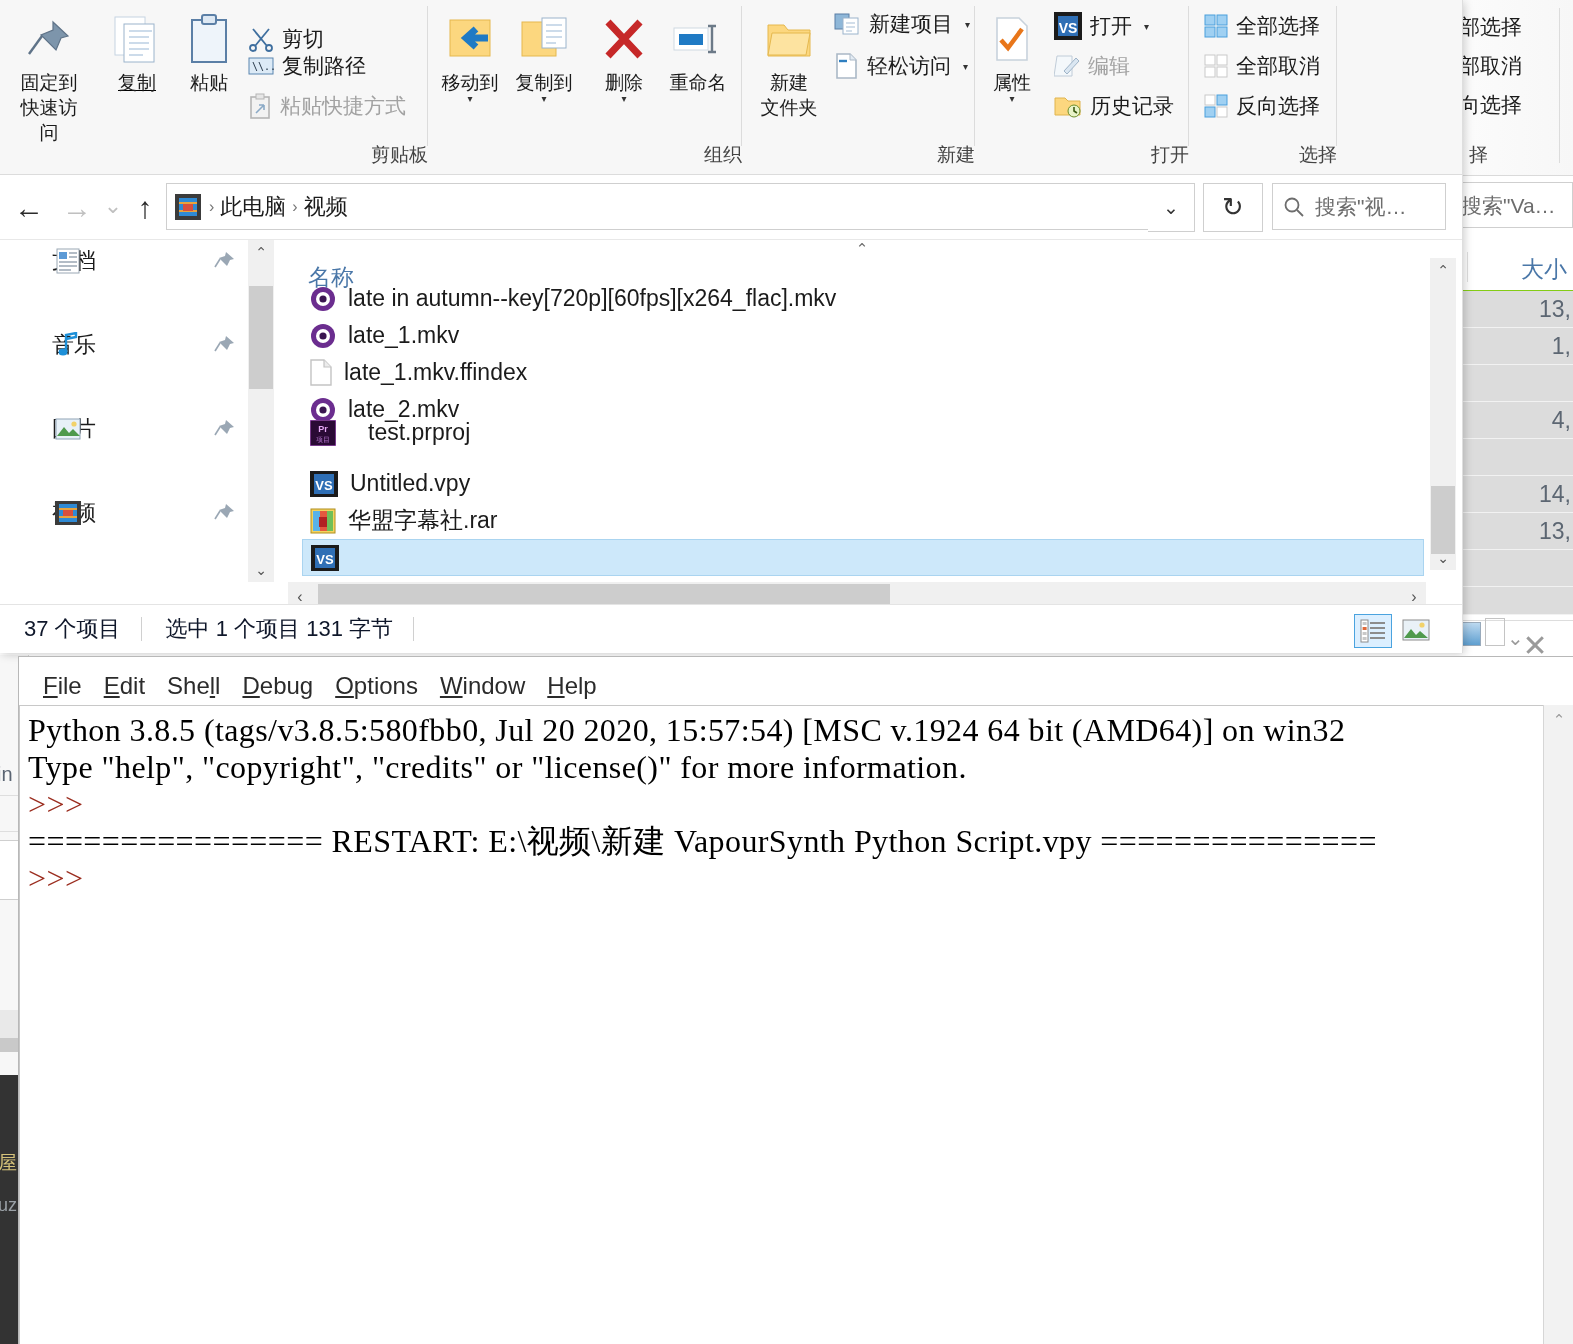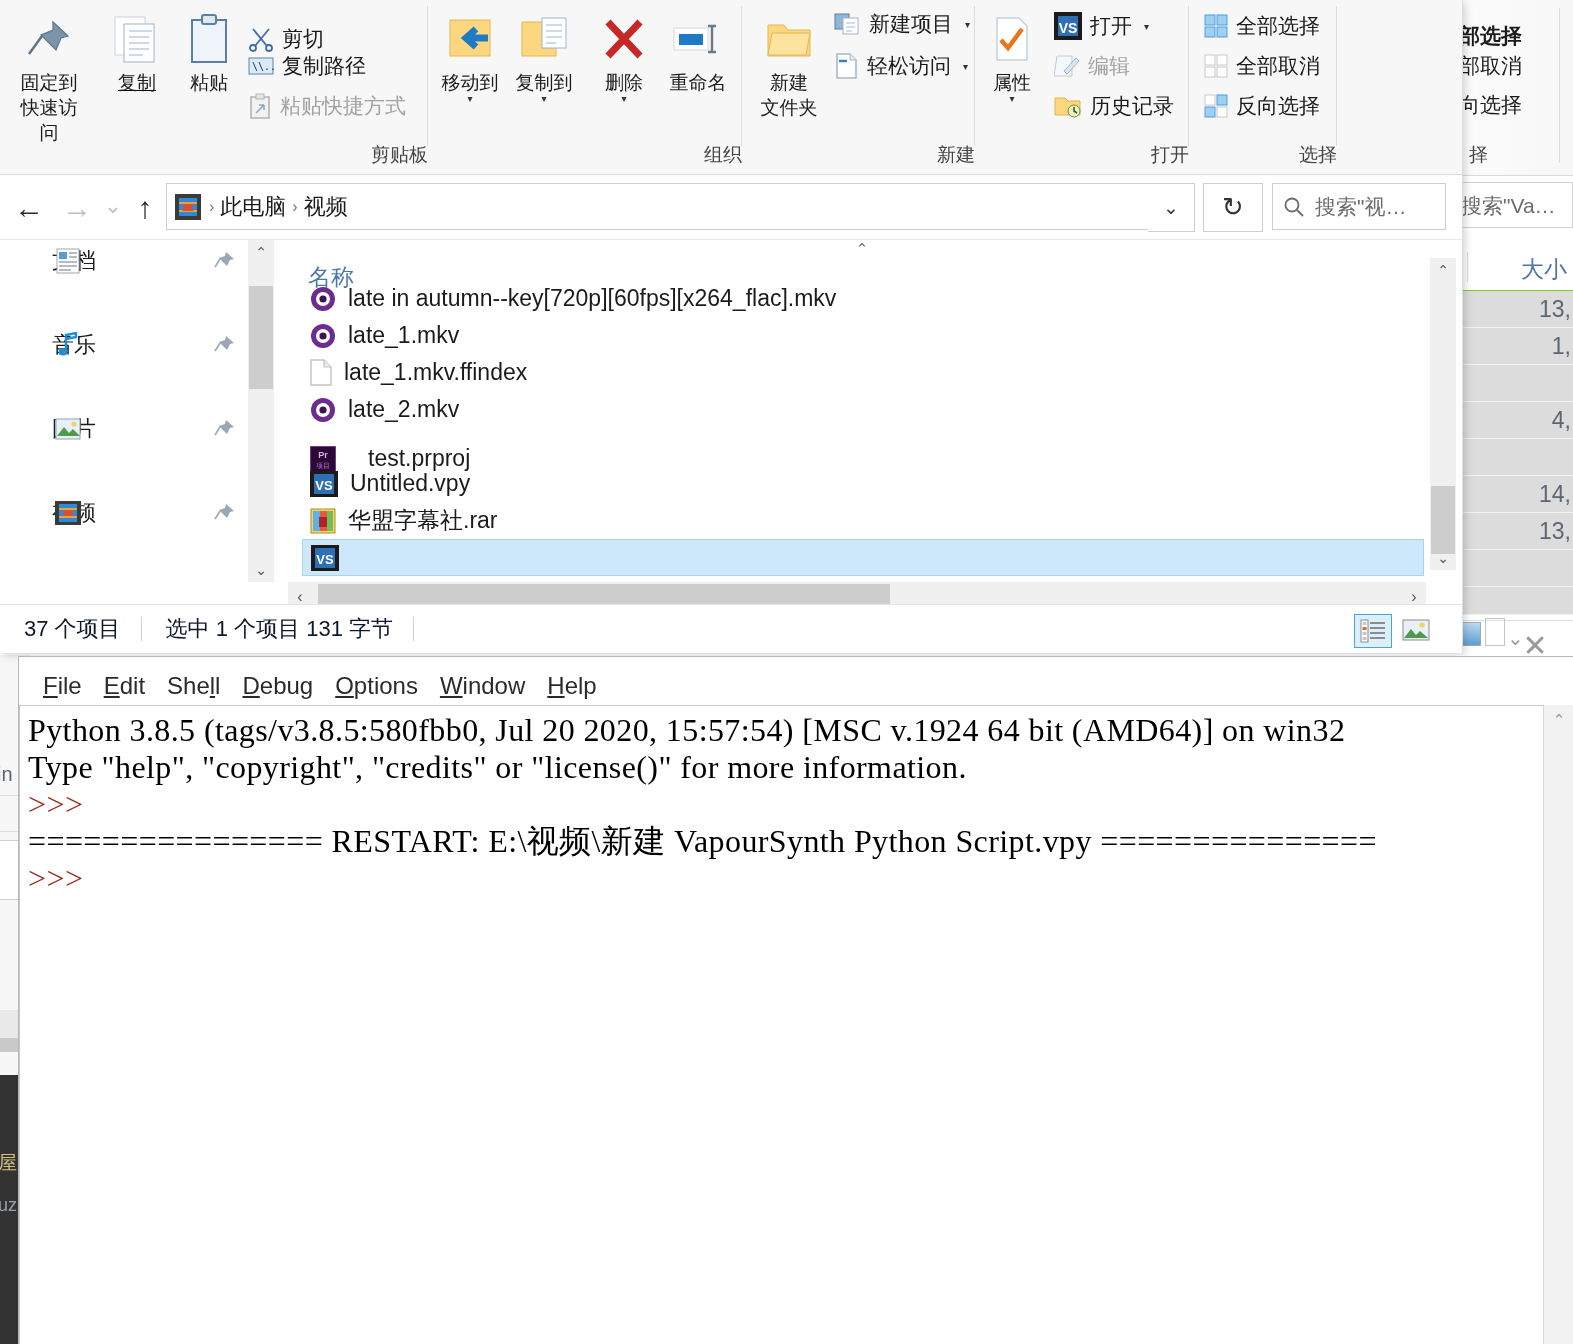--- a/index.html
+++ b/index.html
@@ -180,21 +180,21 @@
   <div class="lp-line" style="top:176px;"></div>
   <div class="lp-word">in</div>
   <div class="lp-box"></div>
   <div class="lp-grey"></div>
   <div class="lp-grey2"></div>
 </div>
 
 <div id="bg-explorer">
   <div class="be-ribbon">
 
-    <div class="be-ri" style="top:22px;font-weight:bold;">部选择</div>
+    <div class="be-ri" style="top:13px;">部选择</div>
     <div class="be-ri" style="top:52px;">部取消</div>
     <div class="be-ri" style="top:91px;">向选择</div>
     <div class="be-grp">择</div>
     <div class="be-sep" style="left:104px;"></div>
   </div>
   <div class="be-search">搜索"Va…</div>
   <div class="be-colhead">
     <div class="vline"></div>
     <div class="lbl">大小</div>
   </div>
@@ -646,21 +646,21 @@
         <span class="ic">
           <svg width="26" height="26" viewBox="0 0 26 26">
               <circle cx="13" cy="13" r="12" fill="#6b2d8f"></circle>
               <circle cx="13" cy="13" r="7" fill="#fff"></circle>
               <circle cx="13" cy="13" r="3.6" fill="#3a1550"></circle>
             </svg>
         </span>
         <span class="fname">late_2.mkv</span>
       </div>
 
-      <div class="frow" style="top:200px;gap:32px;">
+      <div class="frow" style="top:174px;gap:32px;">
         <span class="ic">
           <svg width="26" height="26" viewBox="0 0 26 26">
               <rect x="0" y="0" width="26" height="26" fill="#2a0a35" stroke="#c36ae0"></rect>
               <text x="13" y="12" font-size="9" fill="#e6a8f5" text-anchor="middle" font-family="sans-serif" font-weight="bold">Pr</text>
               <text x="13" y="22" font-size="7" fill="#b071c9" text-anchor="middle" font-family="sans-serif">项目</text>
             </svg>
         </span>
         <span class="fname">test.prproj</span>
       </div>
 

